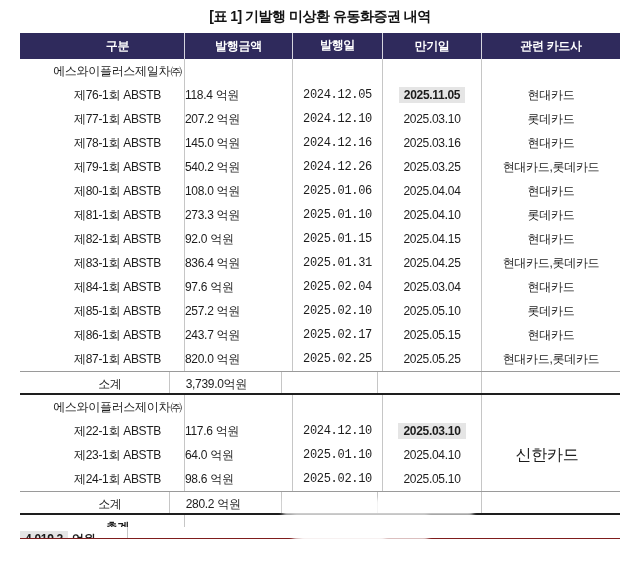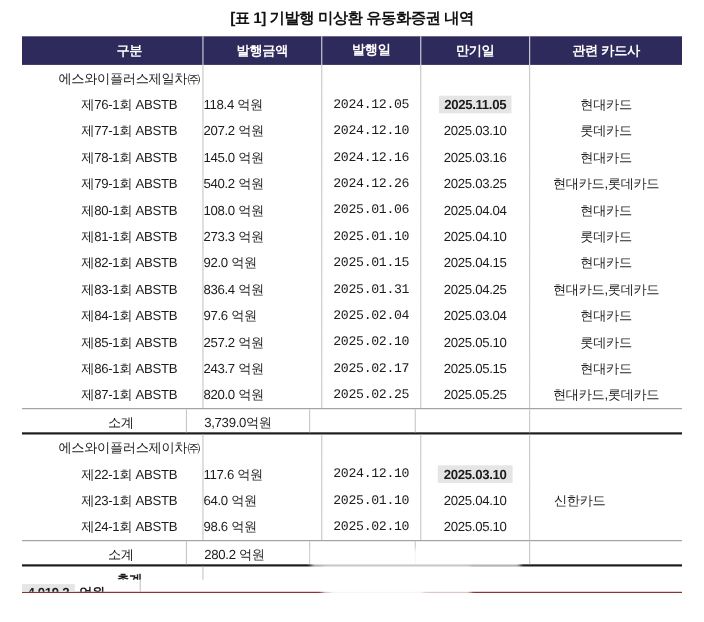--- a/index.html
+++ b/index.html
@@ -24,22 +24,22 @@
   .c5 { width:138px; }
   .hdr .c1,.hdr .c2,.hdr .c3,.hdr .c4 { border-right:1px solid rgba(255,255,255,0.8); }
   .body .c1,.body .c2,.body .c3,.body .c4 { border-right:1px solid #c6c6c6; }
   .body .c2 { text-align:left; padding-right:9px; }
   .row.sub { border-top:1px solid #9a9a9a;gap:16px; }
   .row.group-end { border-bottom:2px solid #1e1e1e; }
   .row.total-row { font-weight:bold; border-bottom:1px solid #7f1d1d;flex-direction:column; }
   .hl { background:#e5e5e5; font-weight:bold; padding:1px 5px; }
   .group2-rows { position:relative; }
   .merged-card {
-    position:absolute; top:0; left:438px; width:138px; height:72px;
-    display:flex; align-items:center; justify-content:center; font-size:12px; letter-spacing:-0.3px;
+    position:absolute; top:0; left:458px; width:138px; height:72px;
+    display:flex; align-items:center; justify-content:center; font-size:16px; letter-spacing:-0.3px;
   }
   .unit { margin-left:4px; }
   .wm { position:absolute; pointer-events:none; background:rgba(255,255,255,0.82); filter:blur(2px); }
   .wm1 { left:283px; top:499px; width:190px; height:17px; }
   .wm2 { left:293px; top:515px; width:135px; height:26px; }
   .wm3 { left:300px; top:531px; width:85px; height:11px; }
 </style>
 </head>
 <body>
 

